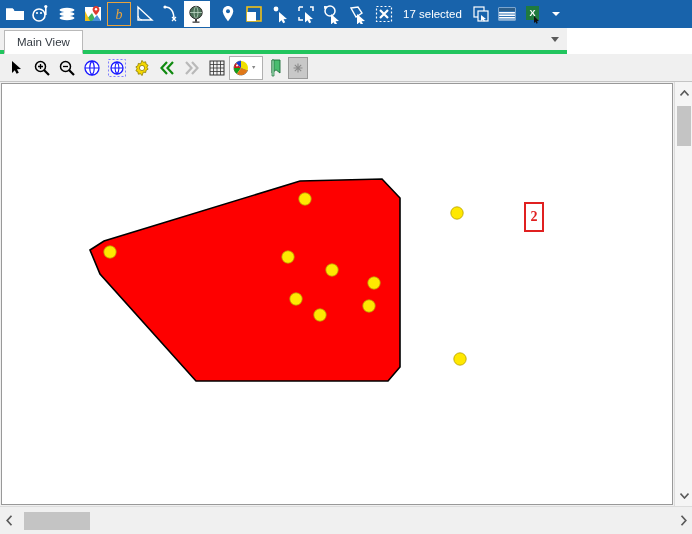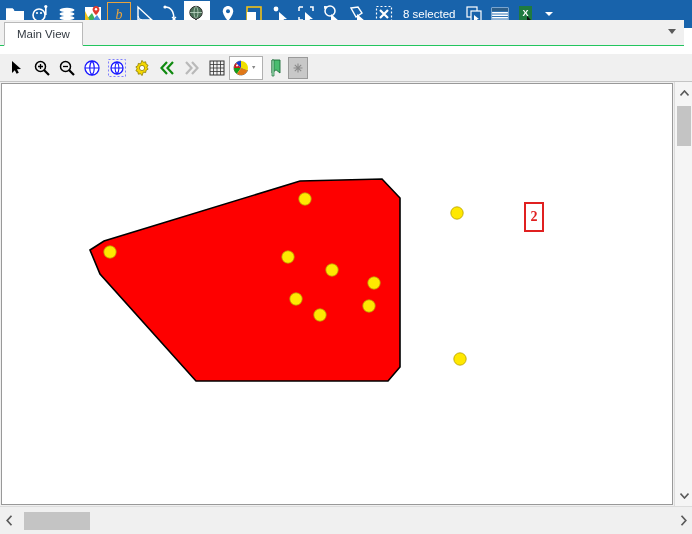--- a/index.html
+++ b/index.html
@@ -45,24 +45,24 @@
   }
   .tb-caret::after {
     content: ""; display:block;
     border-left: 4px solid transparent;
     border-right: 4px solid transparent;
     border-top: 4px solid #ffffff;
   }
 
   
   .tabbar {
-    position: absolute; left: 0; top: 20px;
-    width: 684px; height: 26px;
+    position: absolute; left: 0; top: 28px;
+    width: 567px; height: 26px;
     background: #f0f0f0;
-    border-bottom: 1px solid #22c55e;
+    border-bottom: 4px solid #22c55e;
   }
   .tab {
     position: absolute; left: 4px; top: 2px;
     height: 24px; padding: 0 12px;
     background: #ffffff;
     border: 1px solid #b9b9b9;
     border-bottom: 1px solid #ffffff;
     display: flex; align-items: center;
     font-size: 11.5px; color: #333a42;
   }
@@ -287,21 +287,21 @@
       </svg>
     </div>
 
     <div class="tb-btn">
       <svg width="20" height="20" viewBox="0 0 20 20">
         <rect x="2.5" y="2.5" width="15" height="15" fill="none" stroke="#ffffff" stroke-width="1.2" stroke-dasharray="2 2"></rect>
         <path d="M6 6l8 8M14 6l-8 8" stroke="#ffffff" stroke-width="2.2"></path>
       </svg>
     </div>
 
-    <div class="tb-label">8 selected</div>
+    <div class="tb-label">17 selected</div>
 
     <div class="tb-btn">
       <svg width="20" height="20" viewBox="0 0 20 20">
         <rect x="3" y="3" width="10" height="10" fill="none" stroke="#ffffff" stroke-width="1.2"></rect>
         <rect x="7" y="7" width="10" height="10" fill="#1863ab" stroke="#ffffff" stroke-width="1.2"></rect>
         <path d="M10 11l5 4-2 .2 1 1.8-1.2.6-1-1.8-1.8 1.3z" fill="#ffffff"></path>
       </svg>
     </div>
 
     <div class="tb-btn">

